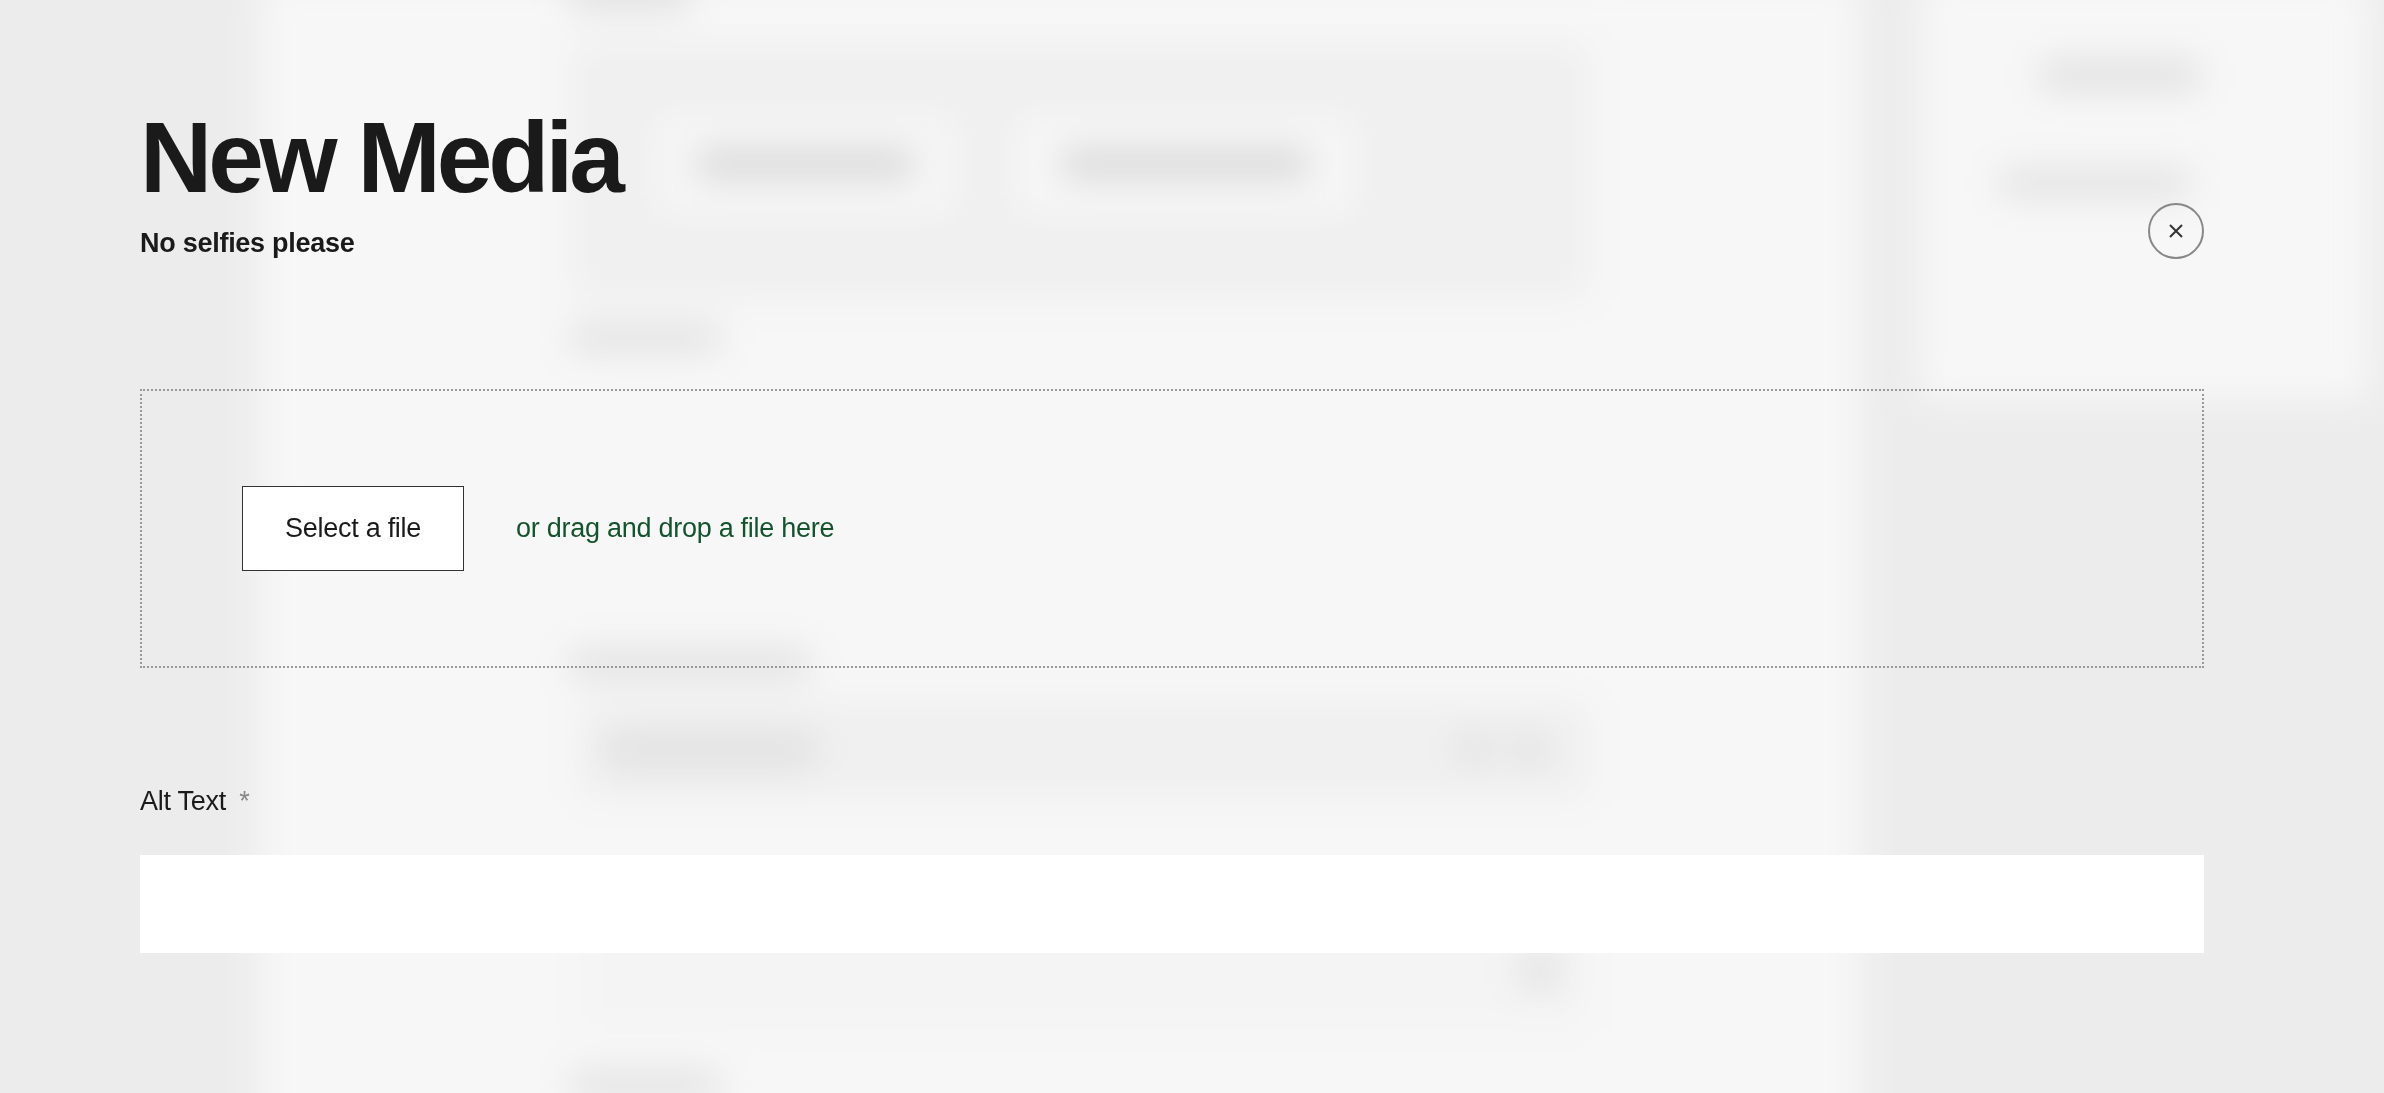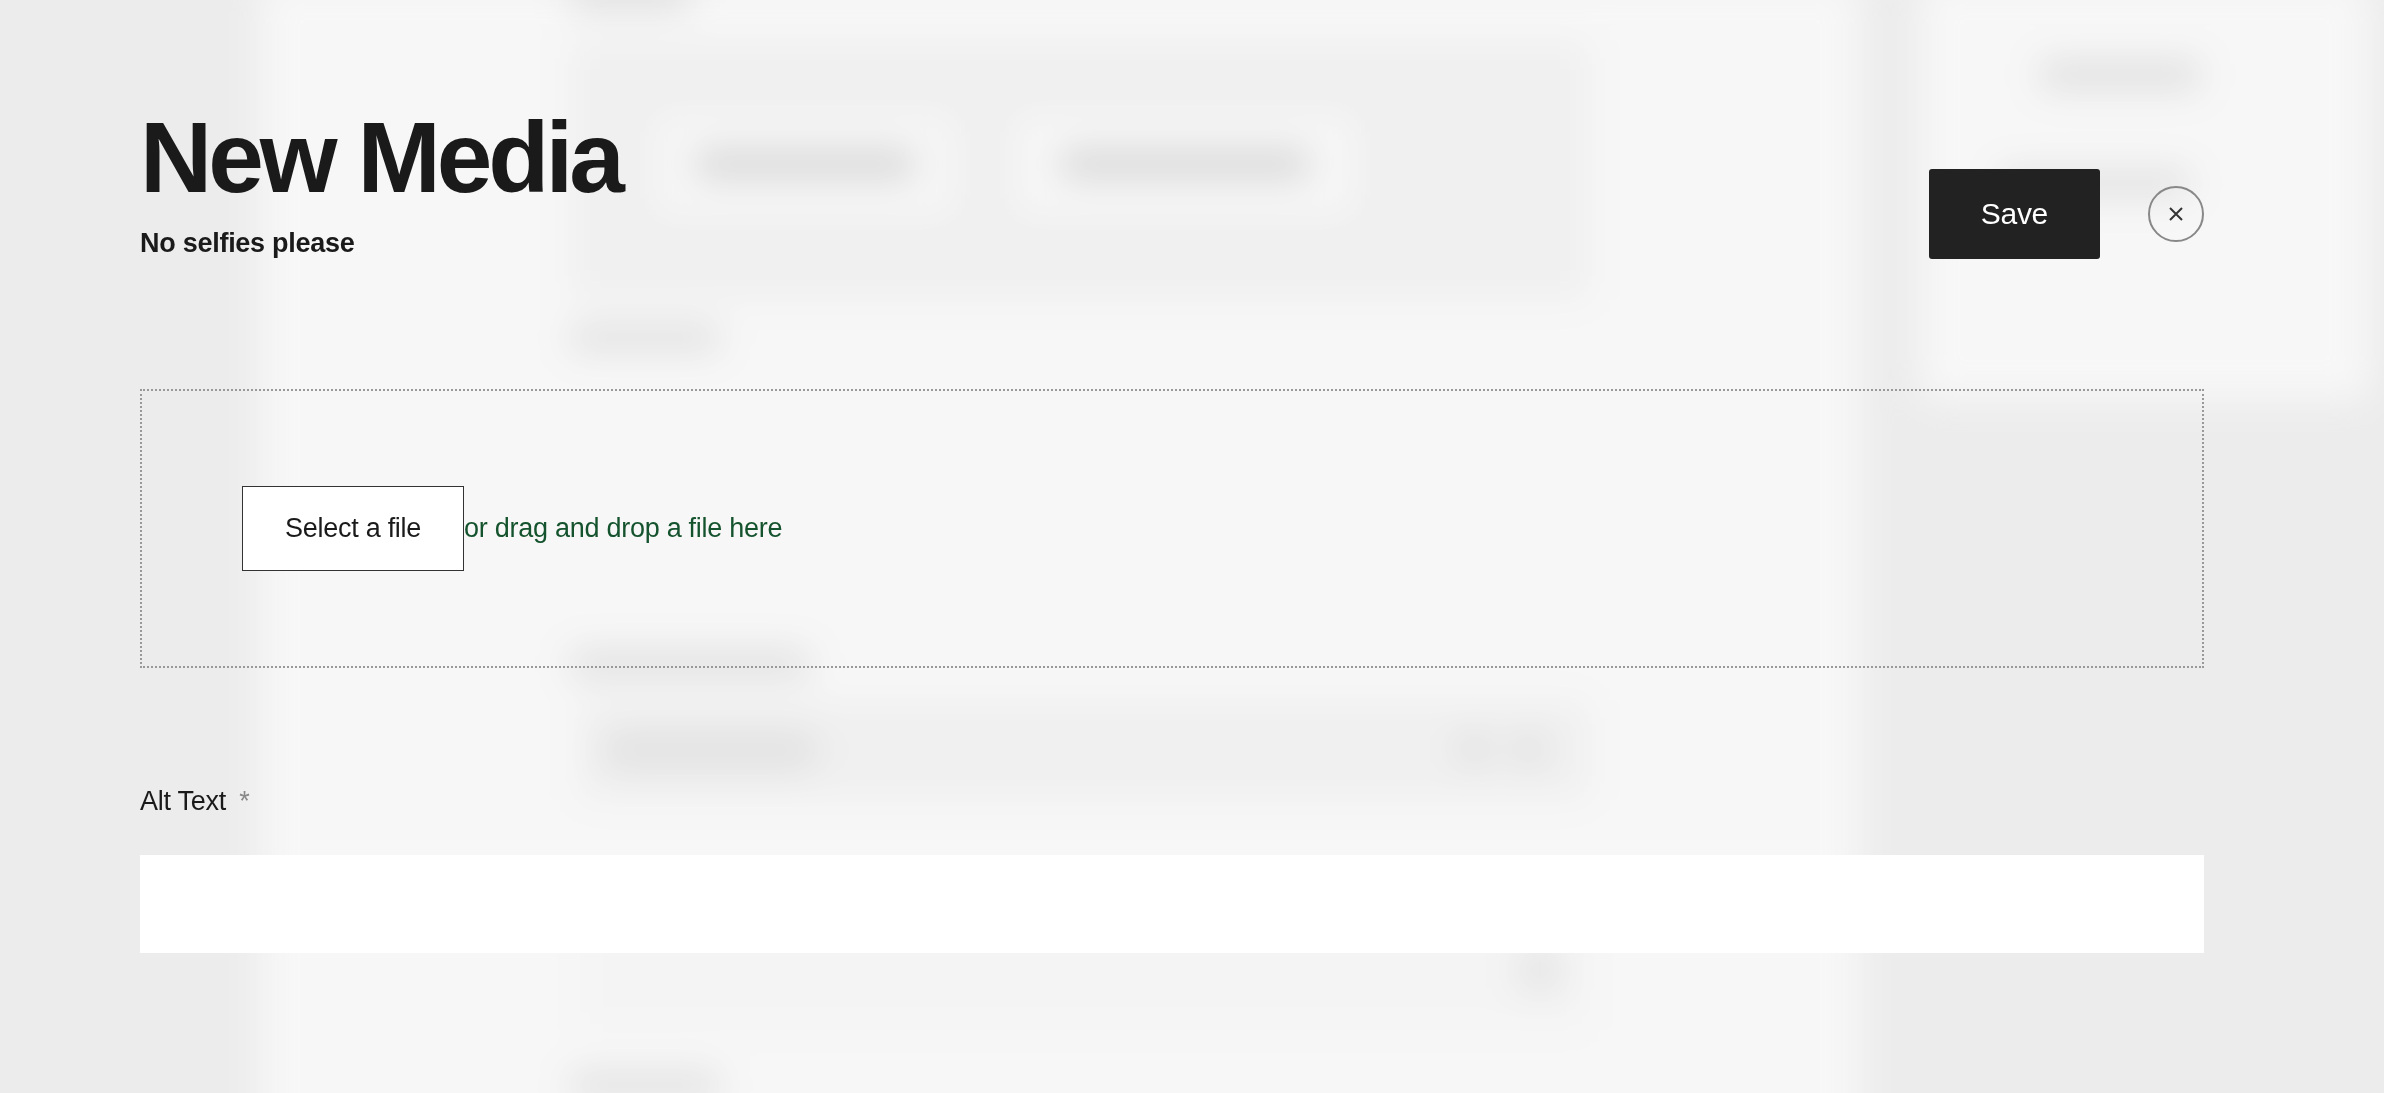--- a/index.html
+++ b/index.html
@@ -112,20 +112,21 @@
     }
     
     
     .dropzone {
       margin-top: 130px;
       border: 2px dotted #999;
       background: rgba(255,255,255,0.0);
       padding: 95px 100px;
       display: flex;
       align-items: center;
+      gap: 52px;
     }
     
     .select-file-button {
       background: #fff;
       border: 1.5px solid #333;
       font-size: 27px;
       padding: 26px 42px;
       cursor: pointer;
       color: #1a1a1a;
       letter-spacing: -0.01em;
@@ -194,21 +195,20 @@
 
 <div class="modal-content">
 
   <div class="modal-header">
     <div class="modal-title-group">
       <h1 class="modal-title">New Media</h1>
       <div class="modal-subtitle">No selfies please</div>
     </div>
 
     <div class="modal-actions">
-      <button class="save-button">Save</button>
       <button class="close-button">
         <svg viewBox="0 0 20 20" fill="none">
           <path d="M4 4 L16 16 M16 4 L4 16"></path>
         </svg>
       </button>
     </div>
   </div>
 
   <div class="dropzone">
     <button class="select-file-button">Select a file</button>

